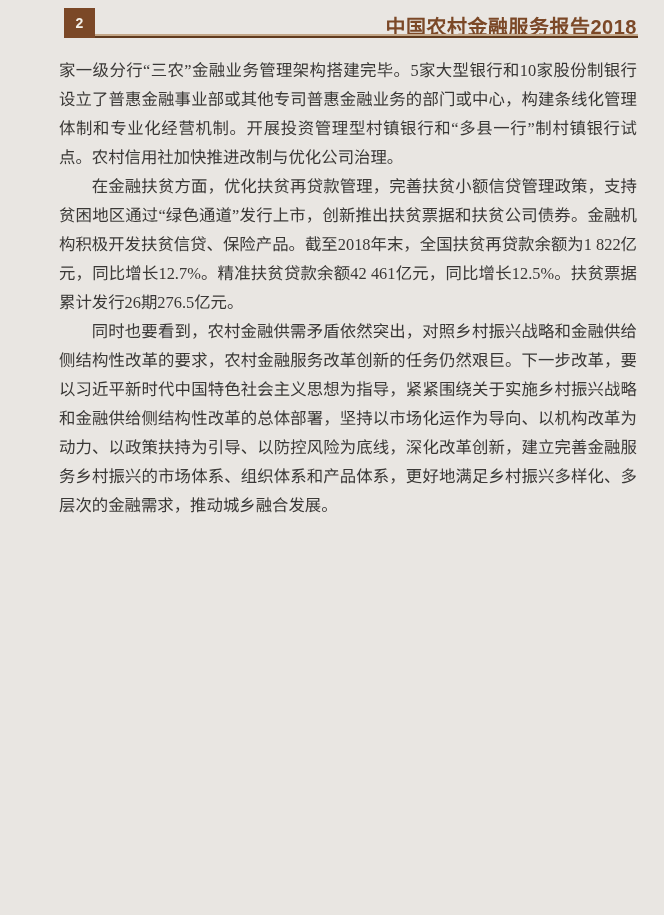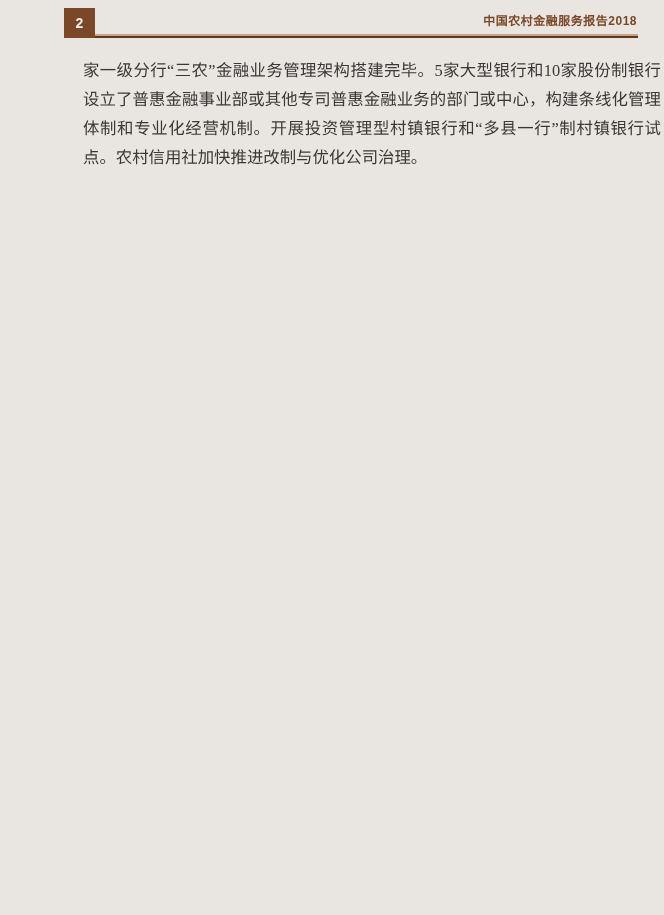--- a/index.html
+++ b/index.html
@@ -50,36 +50,35 @@
       var(--rule_dark, #5f3a1e) 100%);
     z-index: 1;
   }
   .report-title {
     position: absolute;
     top: 11px;
     right: 27px;
     color: var(--accent, #7b4827);
     font-family: "Liberation Sans", "DejaVu Sans", sans-serif;
     font-weight: bold;
-    font-size: 12px;
+    font-size: 20px;
     letter-spacing: 0.5px;
     white-space: nowrap;
   }
   
   .body-text {
     position: absolute;
     left: 59px;
     top: 56px;
     width: 578px;
     font-size: 16.4px;
     line-height: 29px;
     color: var(--body_text, #3a3836);
     text-align: justify;
     text-justify: inter-ideograph;
-    margin-left: 24px;
   }
   .body-text p {
     margin: 0;
     padding: 0;
     text-indent: 2em;
   }
   .body-text p.continuation {
     text-indent: 0;
   }
 </style>
@@ -89,15 +88,17 @@
 <div class="page">
 
   <header>
     <div class="pagenum-box">2</div>
     <div class="header-rule"></div>
     <div class="report-title">中国农村金融服务报告2018</div>
   </header>
 
   <main class="body-text">
     <p class="continuation">家一级分行“三农”金融业务管理架构搭建完毕。5家大型银行和10家股份制银行设立了普惠金融事业部或其他专司普惠金融业务的部门或中心，构建条线化管理体制和专业化经营机制。开展投资管理型村镇银行和“多县一行”制村镇银行试点。农村信用社加快推进改制与优化公司治理。</p>
+    <p>在金融扶贫方面，优化扶贫再贷款管理，完善扶贫小额信贷管理政策，支持贫困地区通过“绿色通道”发行上市，创新推出扶贫票据和扶贫公司债券。金融机构积极开发扶贫信贷、保险产品。截至2018年末，全国扶贫再贷款余额为1 822亿元，同比增长12.7%。精准扶贫贷款余额42 461亿元，同比增长12.5%。扶贫票据累计发行26期276.5亿元。</p>
+    <p>同时也要看到，农村金融供需矛盾依然突出，对照乡村振兴战略和金融供给侧结构性改革的要求，农村金融服务改革创新的任务仍然艰巨。下一步改革，要以习近平新时代中国特色社会主义思想为指导，紧紧围绕关于实施乡村振兴战略和金融供给侧结构性改革的总体部署，坚持以市场化运作为导向、以机构改革为动力、以政策扶持为引导、以防控风险为底线，深化改革创新，建立完善金融服务乡村振兴的市场体系、组织体系和产品体系，更好地满足乡村振兴多样化、多层次的金融需求，推动城乡融合发展。</p>
   </main>
 
 </div>
 
 </body></html>

